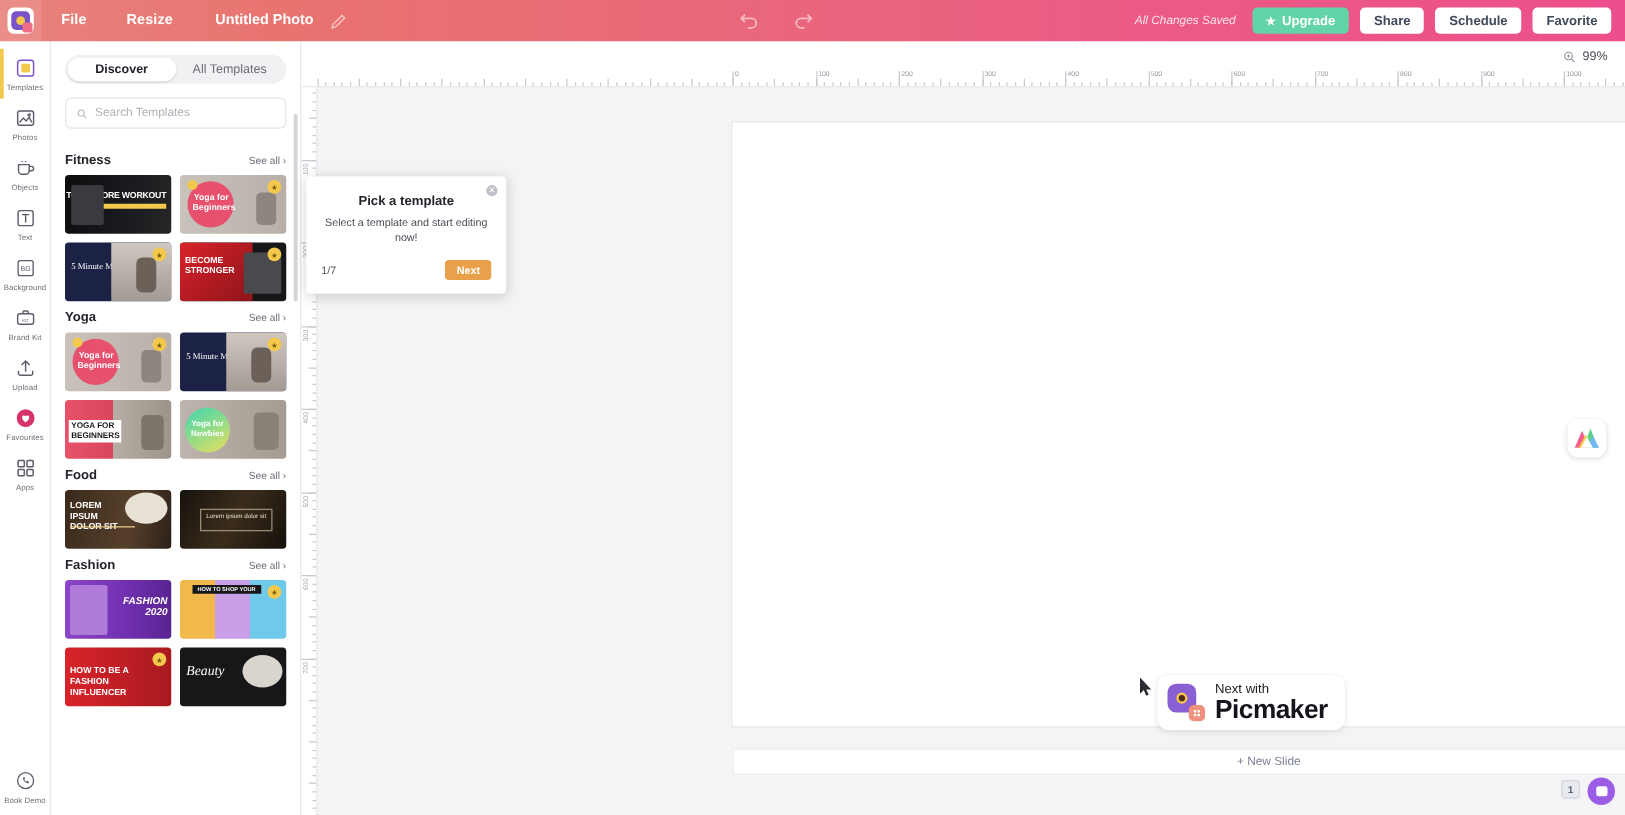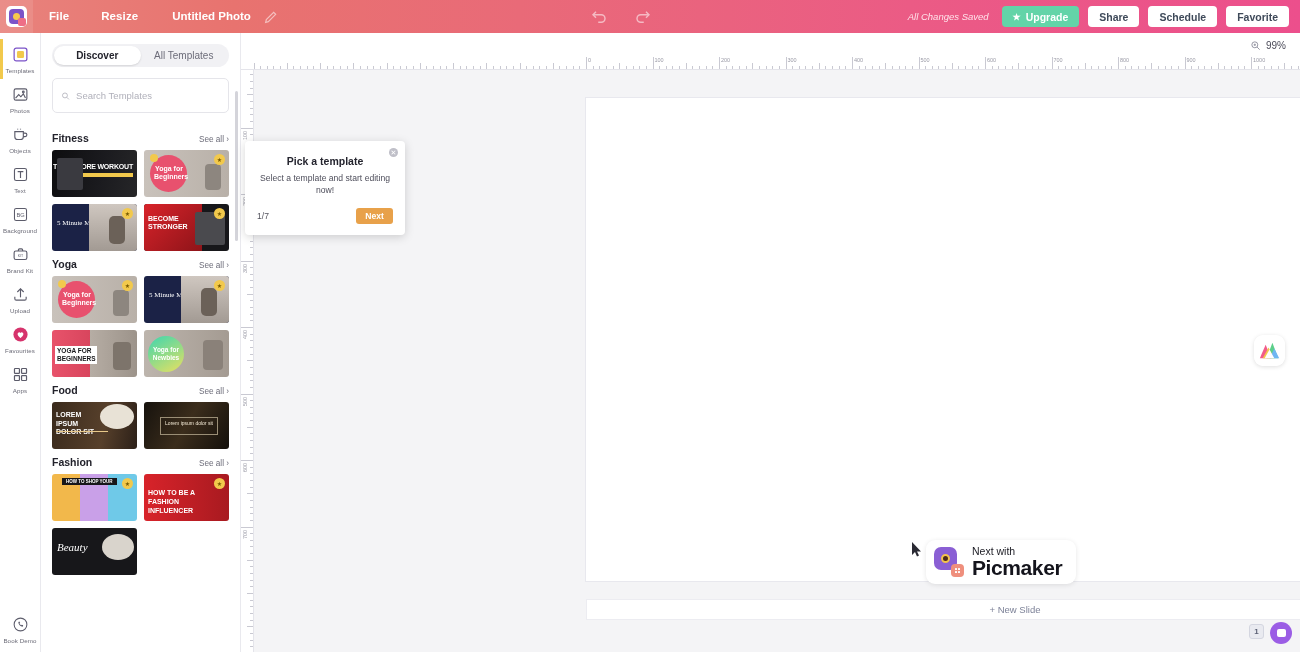--- a/index.html
+++ b/index.html
@@ -77,21 +77,21 @@
   }
   .tabs {
     margin: 11px 11px 0; height: 23px; background: #f1f1f4; border-radius: 12px;
     display: flex; align-items: center; padding: 2px; position: relative;
   }
   .tab {
     flex: 1; text-align: center; font-size: 10px; color: #6c6c79; line-height: 19px; border-radius: 10px; cursor: pointer;
   }
   .tab.active { background: #fff; color: #23232c; font-weight: bold; box-shadow: 0 1px 2px rgba(0,0,0,.12); }
   .search-wrap {
-    margin: 11px 11px 0; height: 35px; border: 1px solid #e5e5ea; border-radius: 5px;
+    margin: 11px 11px 0; height: 25px; border: 1px solid #e5e5ea; border-radius: 5px;
     display: flex; align-items: center; padding: 0 8px; gap: 6px;
   }
   .search-input {
     border: 0; outline: 0; font-size: 9.5px; color: #3a3a45; width: 100%;
     font-family: "Liberation Sans", sans-serif; background: transparent;
   }
   .search-input::placeholder { color: #b0b0ba; }
   .panel-scroll { flex: 1; overflow: hidden; padding: 0 11px; margin-top: 12px; position: relative; }
   .sec-head { display: flex; align-items: baseline; justify-content: space-between; margin: 7px 0 6px; }
   .sec-title { font-size: 10.5px; font-weight: bold; color: #23232c; }
@@ -446,20 +446,24 @@
             <div class="t-lbl" style="left:17px;top:18px;font-size:5px;color:#f0e6d2;width:56px;text-align:center;line-height:7px;">Lorem ipsum dolor sit</div>
             <div class="t-lbl" style="left:16px;top:15px;width:58px;height:18px;border:1px solid #9a8e76;"></div>
           </div>
         </div>
 
         <div class="sec-head">
           <span class="sec-title">Fashion</span>
           <span class="sec-all"><span>See all</span> ›</span>
         </div>
         <div class="grid">
+          <div class="thumb" style="background:linear-gradient(90deg,#8c45c8 0%,#6f2fae 60%,#5a2392 100%);">
+            <div class="t-lbl" style="right:3px;top:12px;font-size:8px;font-weight:bold;color:#fff;font-style:italic;line-height:9px;text-align:right;width:46px;">FASHION 2020</div>
+            <div class="t-lbl" style="left:4px;top:4px;width:30px;height:40px;background:#b07bd8;border-radius:2px;"></div>
+          </div>
           <div class="thumb" style="background:linear-gradient(90deg,#f2b84b 0%,#f2b84b 33%,#c9a0e8 33%,#c9a0e8 66%,#6fc9e8 66%,#6fc9e8 100%);">
             <div class="badge-star">★</div>
             <div class="t-lbl" style="left:10px;top:4px;background:#17171a;color:#fff;font-size:4.5px;font-weight:bold;padding:1px 4px;">HOW TO SHOP YOUR</div>
           </div>
           <div class="thumb" style="background:linear-gradient(90deg,#d8232a 0%,#a81a20 100%);">
             <div class="badge-star">★</div>
             <div class="t-lbl" style="left:4px;top:14px;font-size:7px;font-weight:bold;color:#fff;line-height:9px;width:54px;">HOW TO BE A FASHION INFLUENCER</div>
           </div>
           <div class="thumb" style="background:#17171a;">
             <div class="t-lbl" style="left:5px;top:13px;font-size:11px;color:#fff;font-family:'Liberation Serif',serif;font-style:italic;">Beauty</div>

